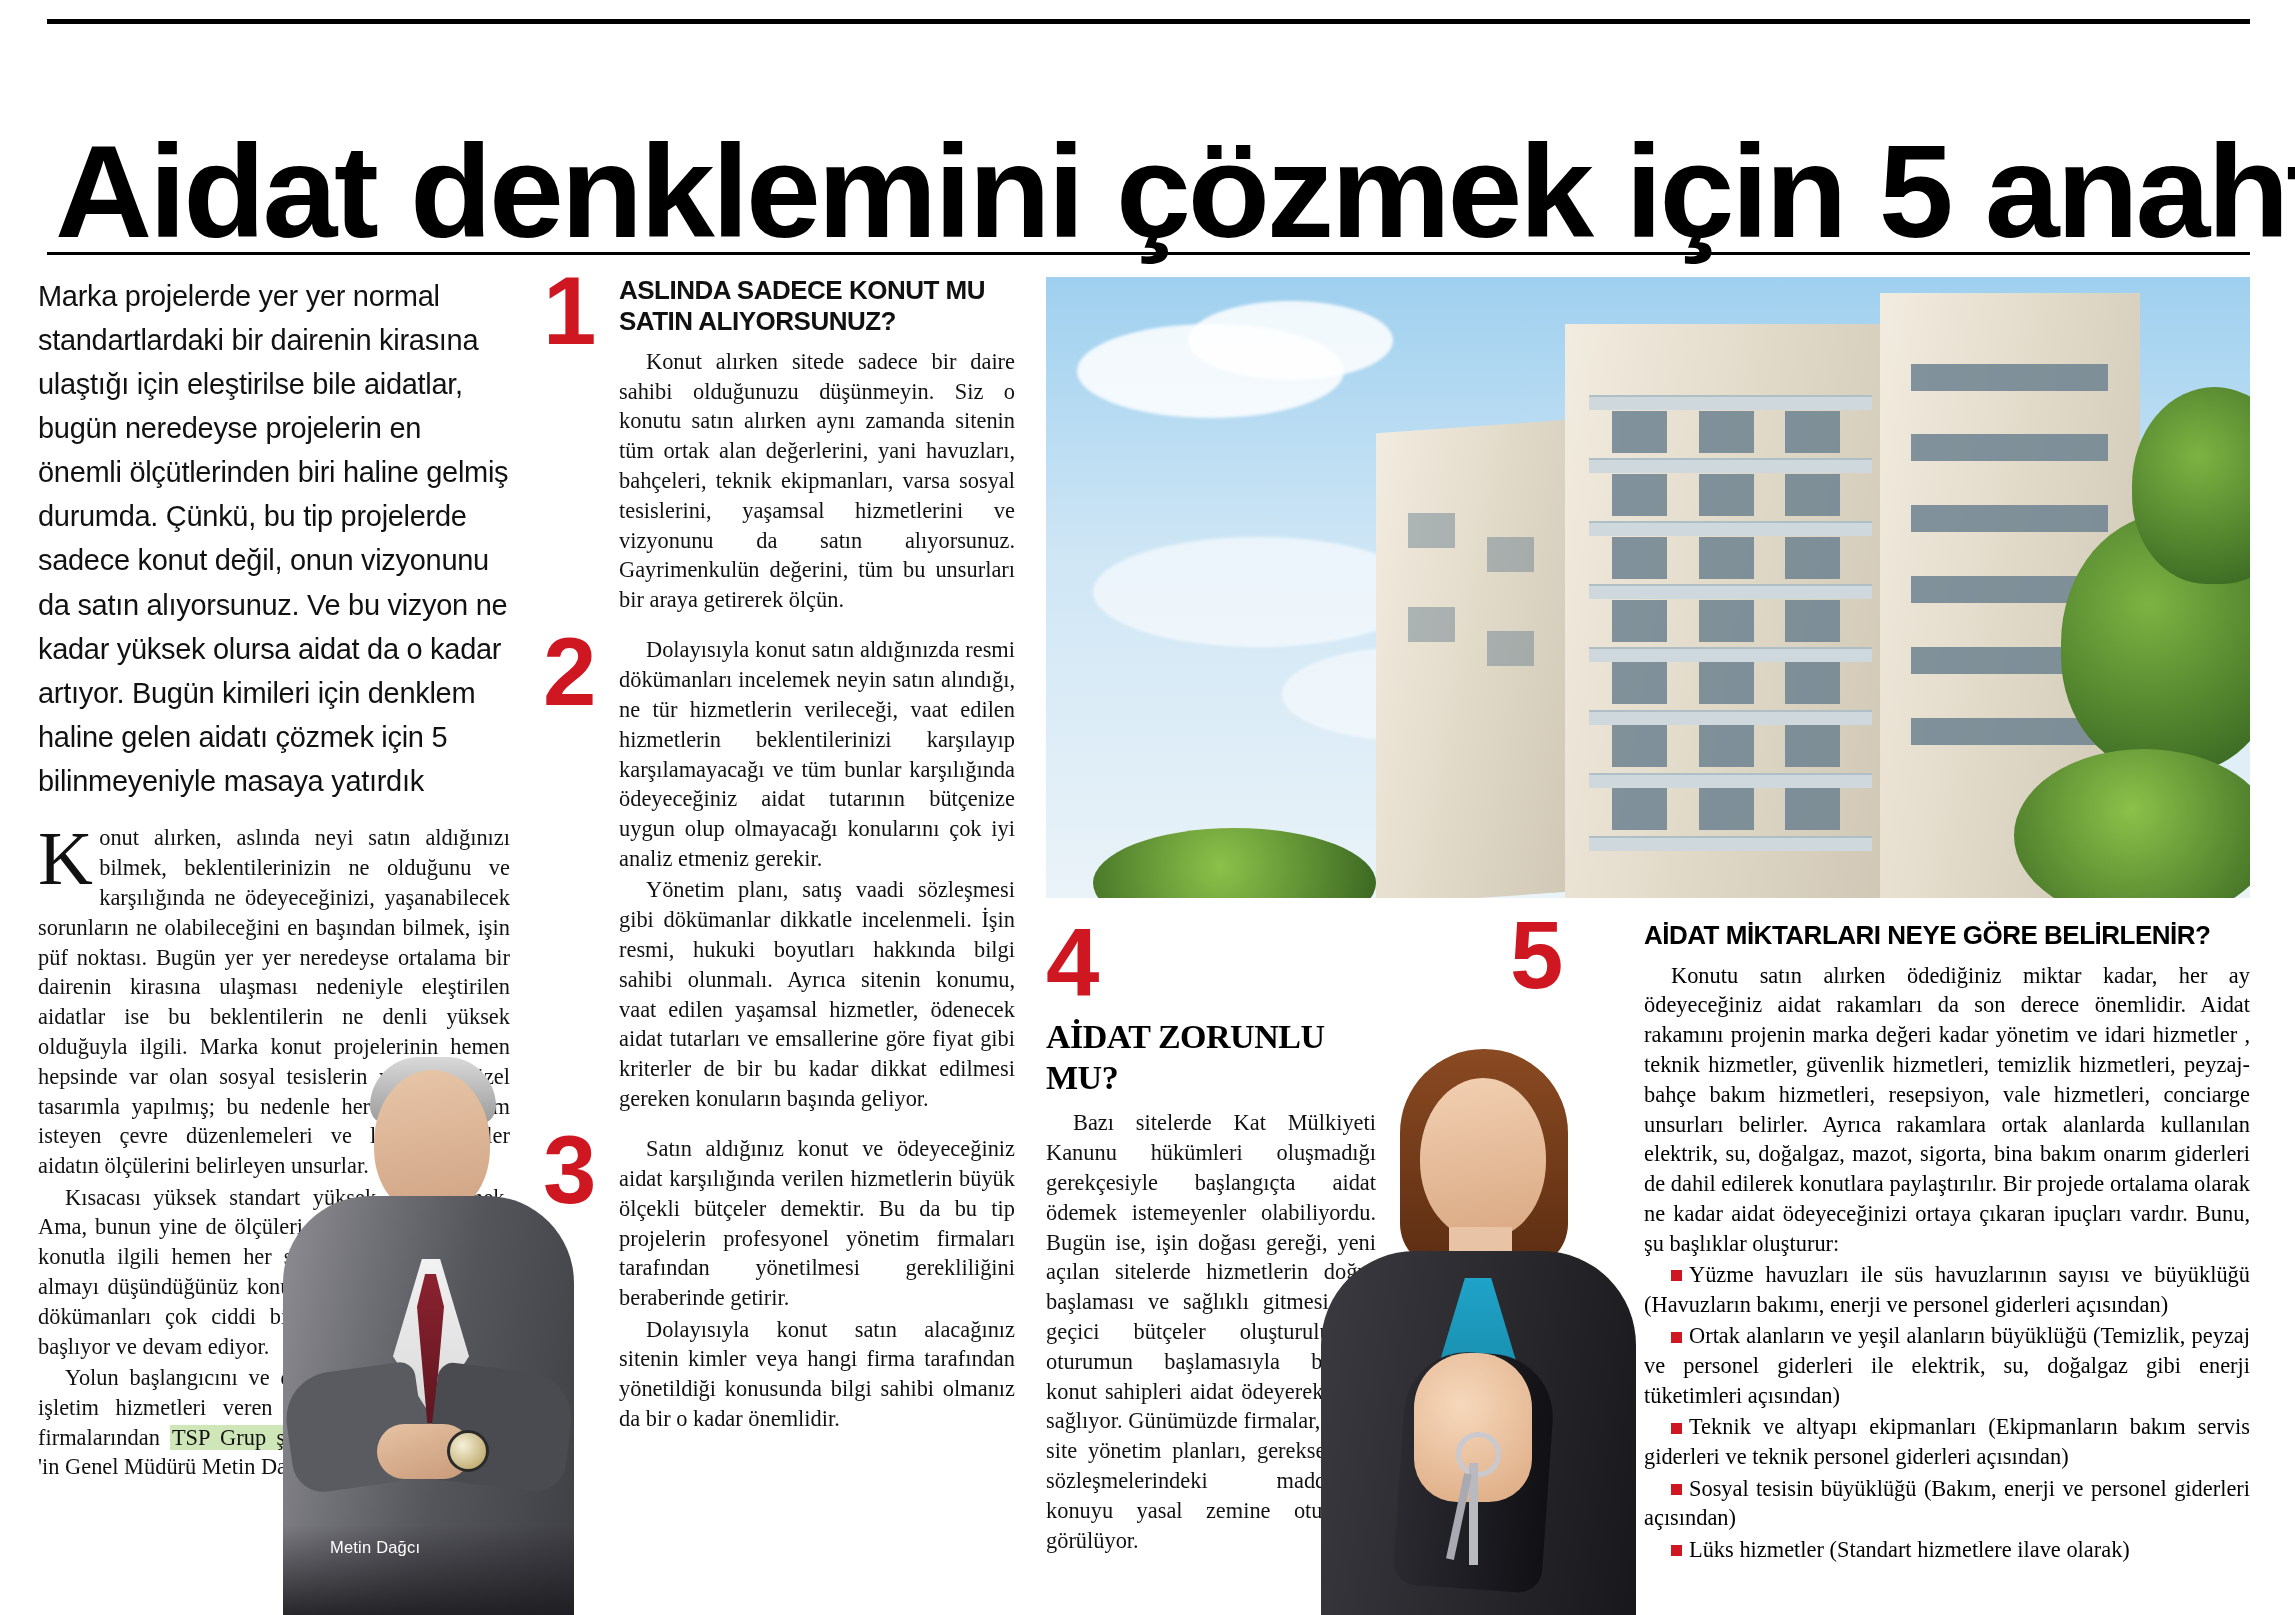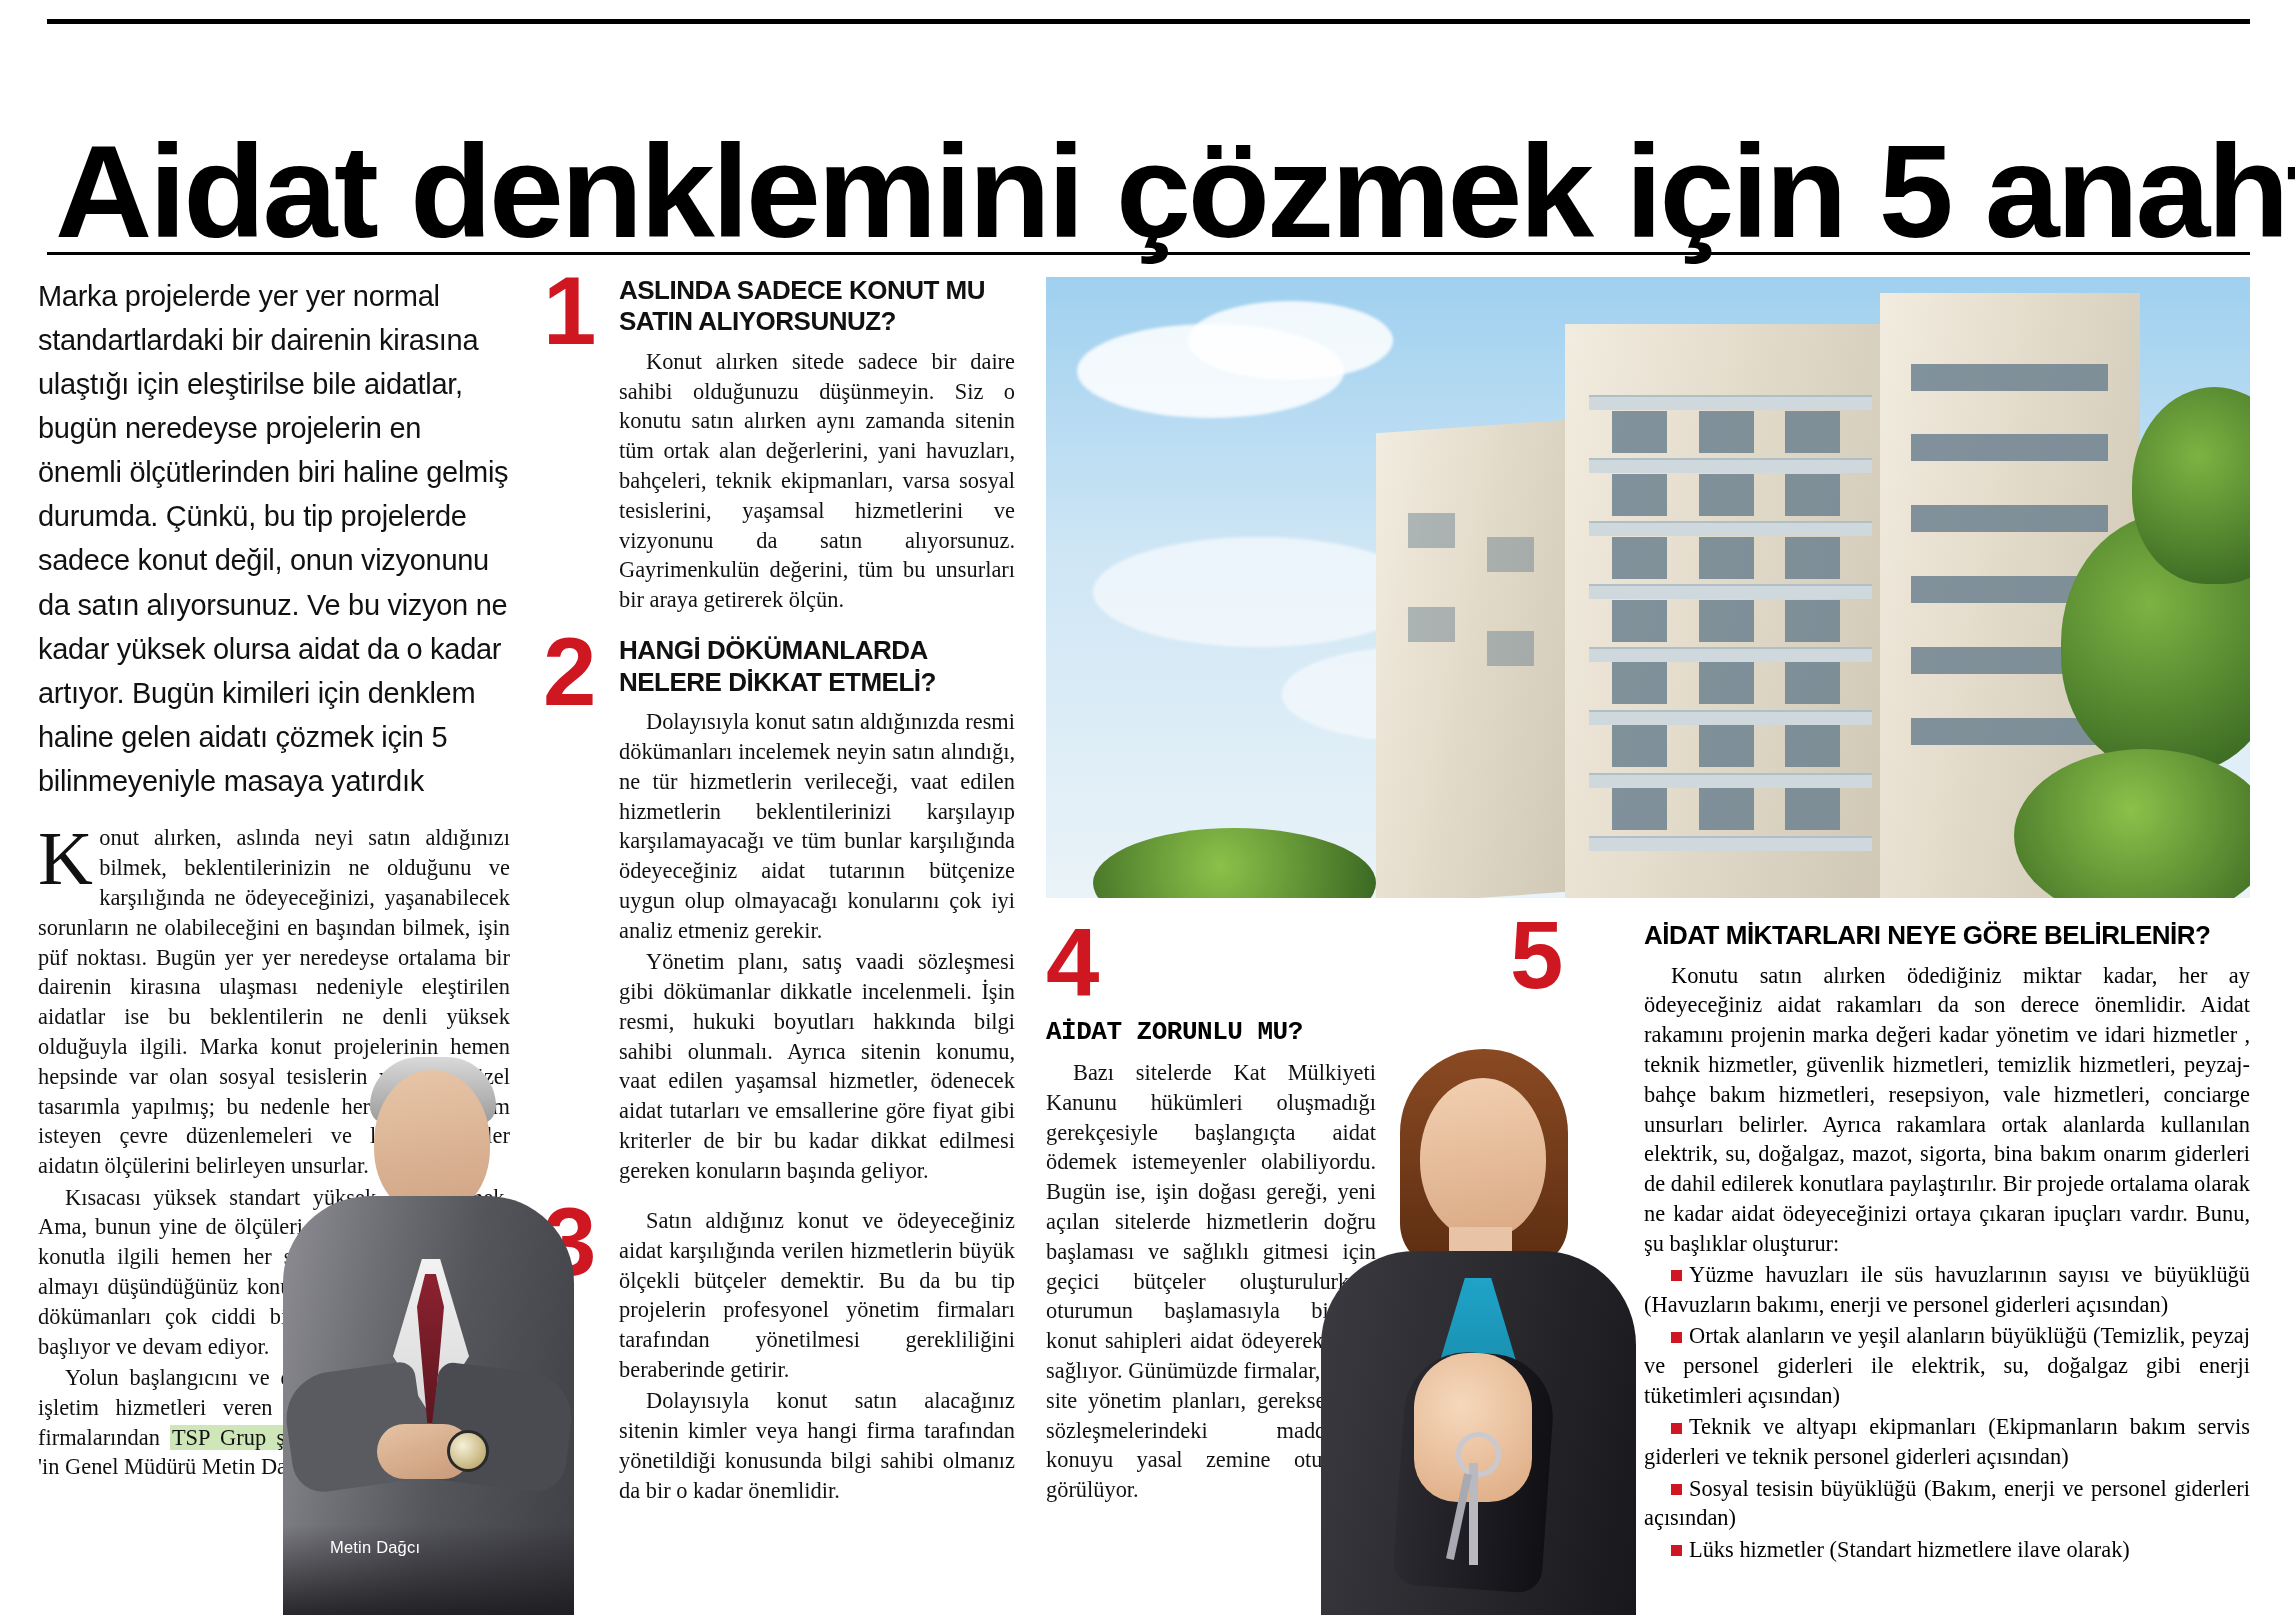--- a/index.html
+++ b/index.html
@@ -187,21 +187,21 @@
   }
 
   
   .col4{position:absolute;left:1046px;top:920px;width:330px;}
   .col5{position:absolute;left:1644px;top:920px;width:606px;}
   .num-big{
     font-family:"Liberation Sans", sans-serif;
     font-weight:bold;font-size:96px;color:#cf1722;line-height:0.9;letter-spacing:-3.1px;
   }
   .head-4{
-    font-family:Liberation Mono, monospace;font-weight:bold;font-size:26px;
+    font-family:Liberation Serif, serif;font-weight:bold;font-size:34px;
     line-height:1.2;margin:11px 0 9.4px 0;letter-spacing:-0.5px;
   }
   .head-5{
     font-family:"Liberation Sans", sans-serif;font-weight:bold;font-size:26px;
     line-height:1.2;margin:0 0 9.4px 0;letter-spacing:-0.5px;
   }
   .bullets{font-size:22.4px;line-height:1.33;text-align:justify;}
   .bullets p{margin:0 0 1.6px 0;text-indent:27px;}
   .sq{
     display:inline-block;width:11px;height:11px;background:#cf1722;margin-right:7px;
@@ -306,21 +306,20 @@
         <div class="sub-head">ASLINDA SADECE KONUT MU SATIN ALIYORSUNUZ?</div>
         <div class="para">
           <p>Konut alırken sitede sadece bir daire sahibi olduğunuzu düşünmeyin. Siz o konutu satın alırken aynı zamanda sitenin tüm ortak alan değerlerini, yani havuzları, bahçeleri, teknik ekipmanları, varsa sosyal tesislerini, yaşamsal hizmetlerini ve vizyonunu da satın alıyorsunuz. Gayrimenkulün değerini, tüm bu unsurları bir araya getirerek ölçün.</p>
         </div>
       </div>
     </div>
 
     <div class="item">
       <div class="num">2</div>
       <div class="item-body">
-        <div class="sub-head">HANGİ DÖKÜMANLARDA NELERE DİKKAT ETMELİ?</div>
         <div class="para">
           <p>Dolayısıyla konut satın aldığınızda resmi dökümanları incelemek neyin satın alındığı, ne tür hizmetlerin verileceği, vaat edilen hizmetlerin beklentilerinizi karşılayıp karşılamayacağı ve tüm bunlar karşılığında ödeyeceğiniz aidat tutarının bütçenize uygun olup olmayacağı konularını çok iyi analiz etmeniz gerekir.</p>
           <p>Yönetim planı, satış vaadi sözleşmesi gibi dökümanlar dikkatle incelenmeli. İşin resmi, hukuki boyutları hakkında bilgi sahibi olunmalı. Ayrıca sitenin konumu, vaat edilen yaşamsal hizmetler, ödenecek aidat tutarları ve emsallerine göre fiyat gibi kriterler de bir bu kadar dikkat edilmesi gereken konuların başında geliyor.</p>
         </div>
       </div>
     </div>
 
     <div class="item">
       <div class="num">3</div>
       <div class="item-body">

